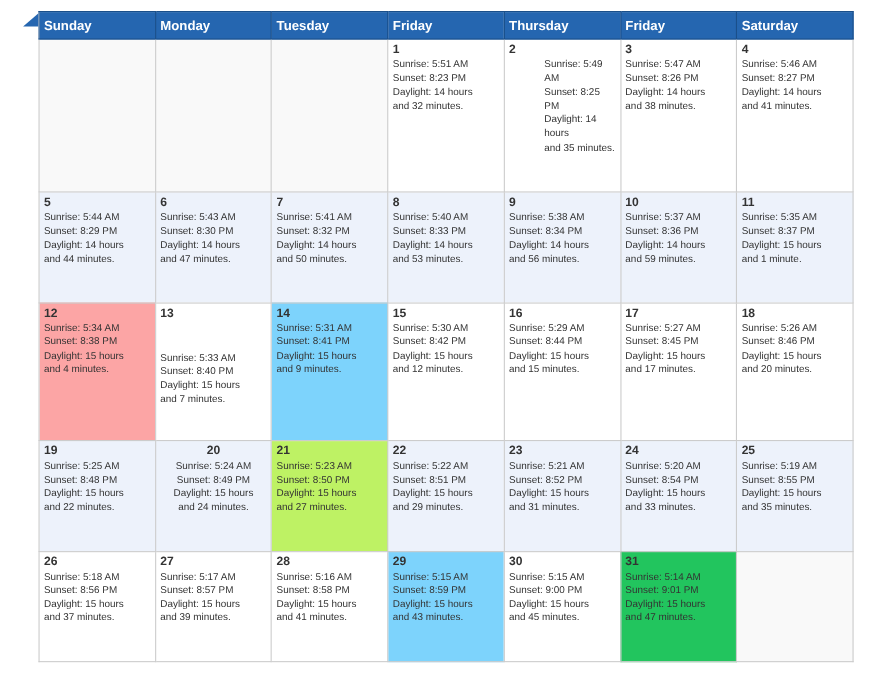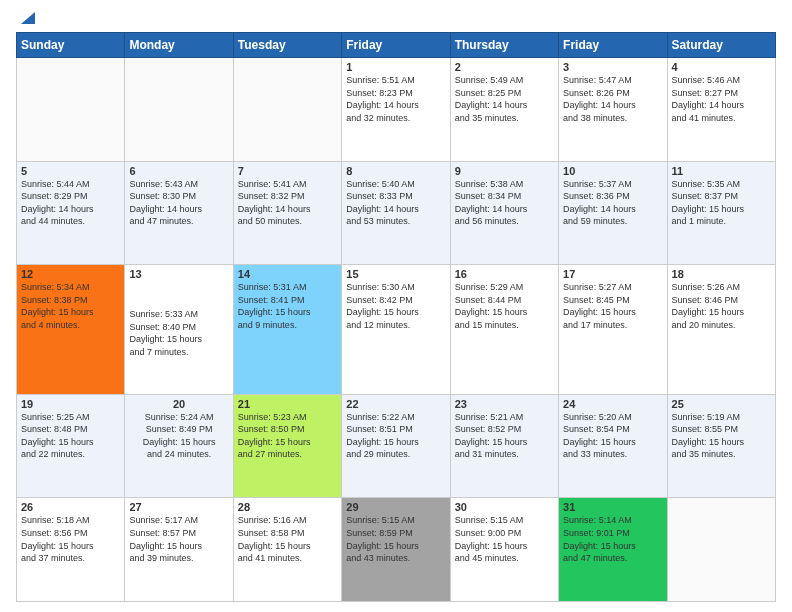--- a/index.html
+++ b/index.html
@@ -8,21 +8,21 @@
       background: #fff;
       width: 792px;
       height: 612px;
       overflow: hidden;
     }
     .page {
       width: 792px;
       height: 612px;
       padding: 10px 16px 10px 16px;
       display: flex;
-      flex-direction: column;
+      flex-direction: row;
     }
     .header {
       display: flex;
       justify-content: space-between;
       align-items: flex-start;
       margin-bottom: 6px;
     }
     .logo {
       display: flex;
       flex-direction: column;
@@ -137,21 +137,21 @@
           <td class="empty"></td>
           <td style="background-color: rgb(255, 255, 255);">
             <span class="day-number">1</span>
             <div class="day-info" style="white-space: pre-line;">Sunrise: 5:51 AM
 Sunset: 8:23 PM
 Daylight: 14 hours
 and 32 minutes.</div>
           </td>
           <td style="background-color: rgb(255, 255, 255);">
             <span class="day-number">2</span>
-            <div class="day-info" style="white-space: pre-line;">Sunrise: 5:49 AM
+            <div class="day-info" style="white-space: pre-line; margin-left: 32px;">Sunrise: 5:49 AM
 Sunset: 8:25 PM
 Daylight: 14 hours
 and 35 minutes.</div>
           </td>
           <td style="background-color: rgb(255, 255, 255);">
             <span class="day-number">3</span>
             <div class="day-info" style="white-space: pre-line;">Sunrise: 5:47 AM
 Sunset: 8:26 PM
 Daylight: 14 hours
 and 38 minutes.</div>
@@ -209,21 +209,21 @@
           </td>
           <td style="background-color: rgb(237, 242, 251);">
             <span class="day-number">11</span>
             <div class="day-info" style="white-space: pre-line;">Sunrise: 5:35 AM
 Sunset: 8:37 PM
 Daylight: 15 hours
 and 1 minute.</div>
           </td>
         </tr>
         <tr>
-          <td style="background-color: #f97316;">
+          <td style="background-color: #fca5a5;">
             <span class="day-number">12</span>
             <div class="day-info" style="white-space: pre-line;">Sunrise: 5:34 AM
 Sunset: 8:38 PM
 Daylight: 15 hours
 and 4 minutes.</div>
           </td>
           <td style="background-color: rgb(255, 255, 255);">
             <span class="day-number">13</span>
             <div class="day-info" style="white-space: pre-line; margin-top: 28px;">Sunrise: 5:33 AM
 Sunset: 8:40 PM
@@ -332,21 +332,21 @@
 Daylight: 15 hours
 and 39 minutes.</div>
           </td>
           <td style="background-color: rgb(255, 255, 255);">
             <span class="day-number">28</span>
             <div class="day-info" style="white-space: pre-line;">Sunrise: 5:16 AM
 Sunset: 8:58 PM
 Daylight: 15 hours
 and 41 minutes.</div>
           </td>
-          <td style="background-color: #a3a3a3;">
+          <td style="background-color: #7dd3fc;">
             <span class="day-number">29</span>
             <div class="day-info" style="white-space: pre-line;">Sunrise: 5:15 AM
 Sunset: 8:59 PM
 Daylight: 15 hours
 and 43 minutes.</div>
           </td>
           <td style="background-color: rgb(255, 255, 255);">
             <span class="day-number">30</span>
             <div class="day-info" style="white-space: pre-line;">Sunrise: 5:15 AM
 Sunset: 9:00 PM

